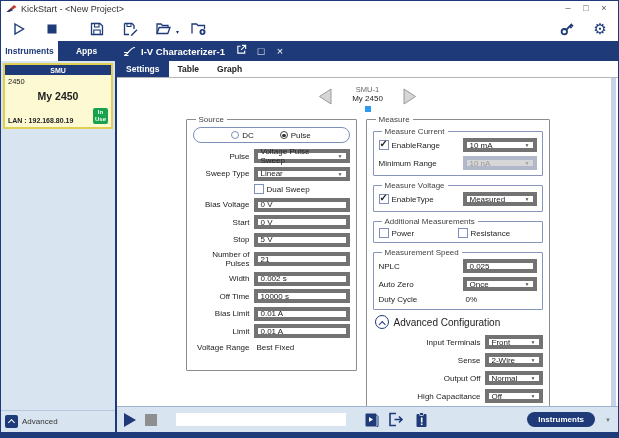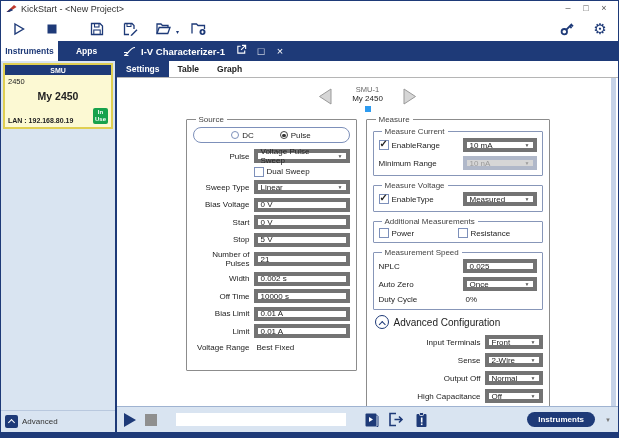--- a/index.html
+++ b/index.html
@@ -277,33 +277,33 @@
 
             <div class="frow">
               <label class="flabel">Pulse</label>
               <div class="dd ctrl">
                 <span>Voltage Pulse Sweep</span>
                 <span class="caret">▼</span>
               </div>
             </div>
 
             <div class="frow">
+              <label class="flabel">Sweep Type</label>
+              <div class="dd ctrl">
+                <span>Linear</span>
+                <span class="caret">▼</span>
+              </div>
+            </div>
+
+            <div class="frow">
               <label class="flabel"></label>
               <span class="cb-wrap">
                 <span class="cb"></span>
                 <span>Dual Sweep</span>
               </span>
-            </div>
-
-            <div class="frow">
-              <label class="flabel">Sweep Type</label>
-              <div class="dd ctrl">
-                <span>Linear</span>
-                <span class="caret">▼</span>
-              </div>
             </div>
 
             <div class="frow">
               <label class="flabel">Bias Voltage</label>
               <div class="ti ctrl">0 V</div>
             </div>
             <div class="frow">
               <label class="flabel">Start</label>
               <div class="ti ctrl">0 V</div>
             </div>

